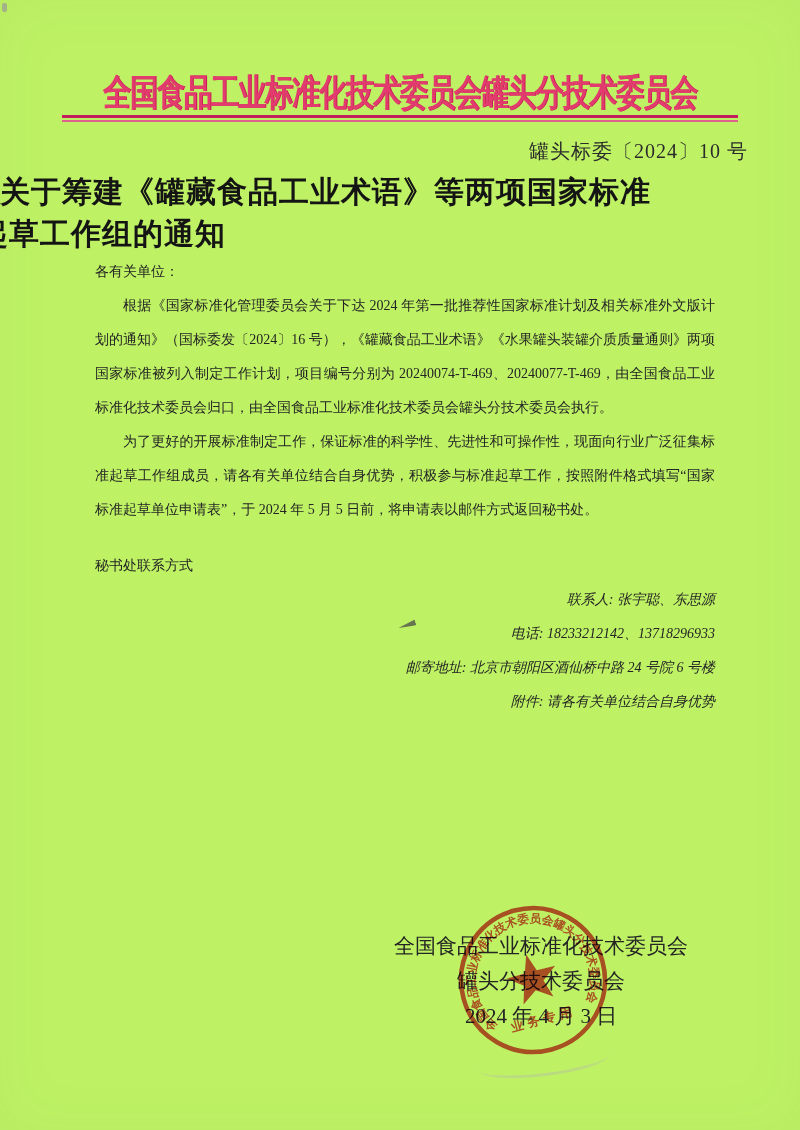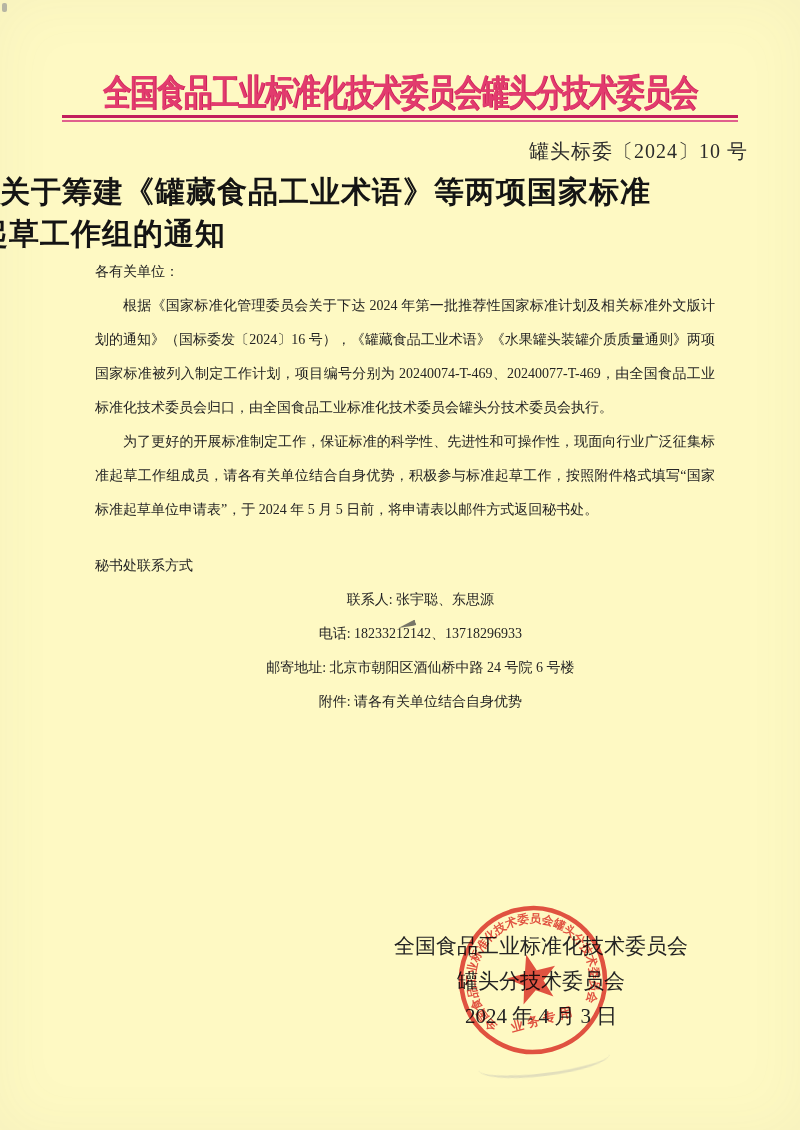--- a/index.html
+++ b/index.html
@@ -1,21 +1,21 @@
 <!DOCTYPE html>
 <html><head>
 <meta charset="utf-8">
 <style>
   * { margin:0; padding:0; box-sizing:border-box; }
   html,body { background:#e9e9e9; }
   .page {
     position:relative;
     width:800px; height:1130px;
     margin:0 auto;
-    background:#fef9c3;
+    background:#bef264;
     box-shadow: inset 0 0 60px rgba(120,120,110,0.06);
     font-family:"Liberation Serif","DejaVu Serif",serif;
     color:#262626;
     overflow:hidden;
   }
   
   .org-title-wrap {
     margin-top:70px; height:45px;
     display:flex; align-items:center; justify-content:center;
   }
@@ -42,21 +42,21 @@
   }
   .doc-title .l2 { transform:translateX(-22px); }
   
   .body {
     margin:0 85px 0 95px;
     font-size:14px; line-height:34px;
     text-align:justify; color:#242424;
   }
   .para { text-indent:2em; }
   .contact-heading { margin-top:22px; }
-  .contact-line { text-indent:2.2em; text-align:center; }
+  .contact-line { text-indent:2.2em; text-align:right;font-style:italic; }
   
   .signature {
     position:absolute; top:929px; left:376px; width:330px;
     text-align:center; font-size:21px; line-height:35px; color:#242424;
     z-index:2;
   }
   
   .seal {
     position:absolute; left:452px; top:899px; width:162px; height:162px;
     transform:rotate(-15deg);

